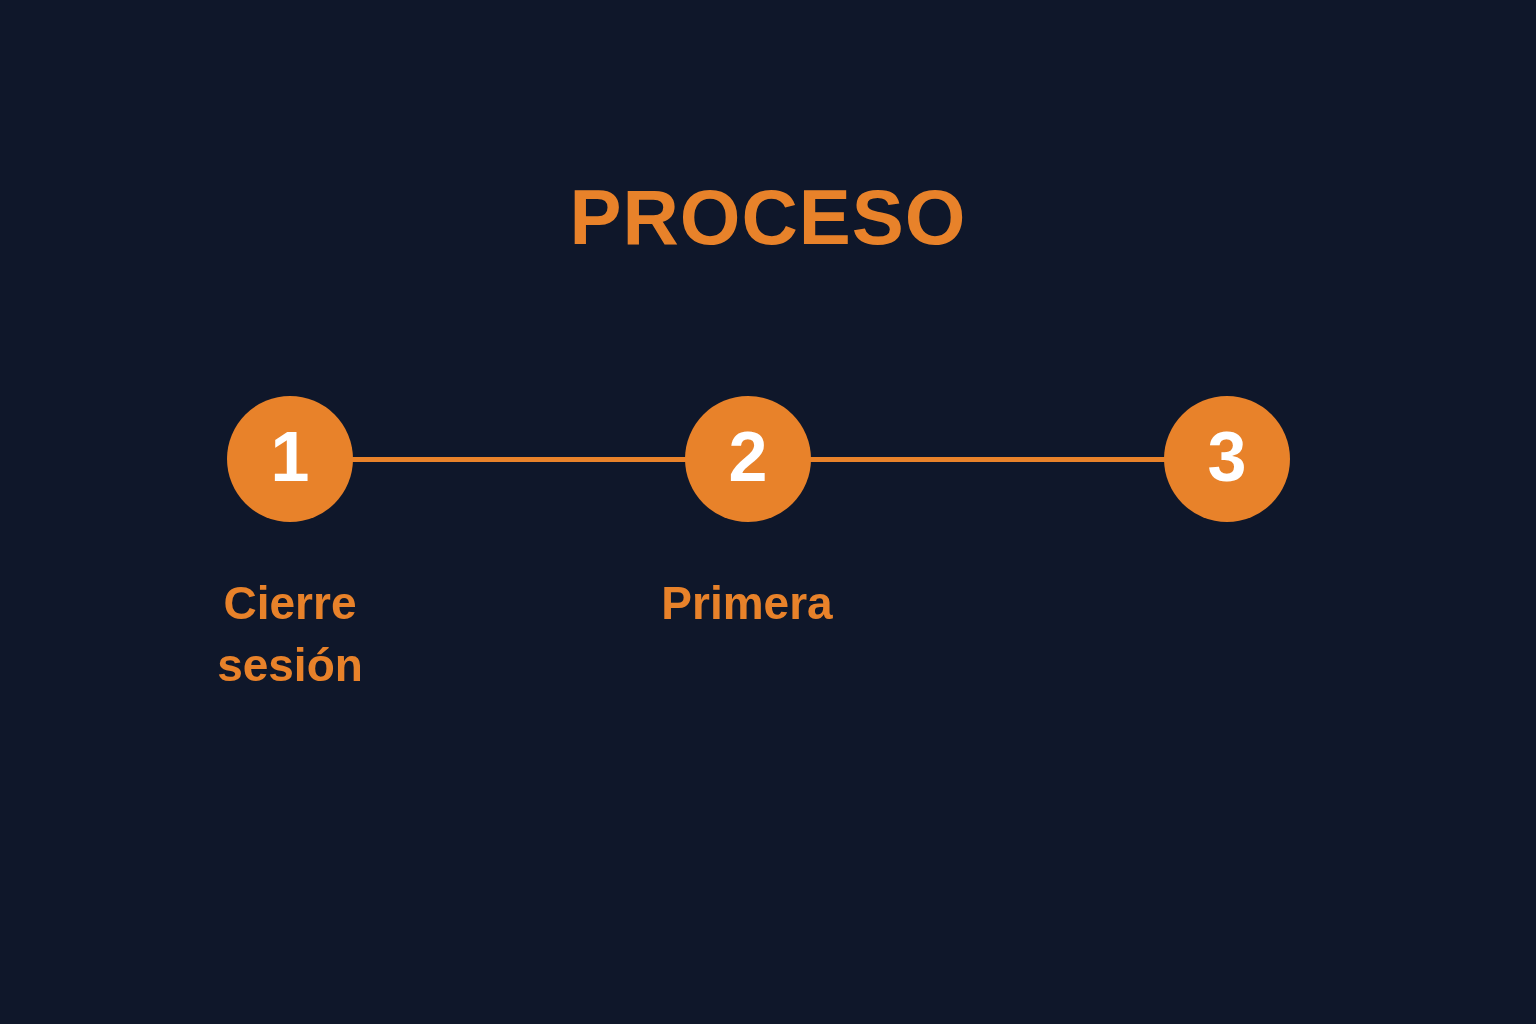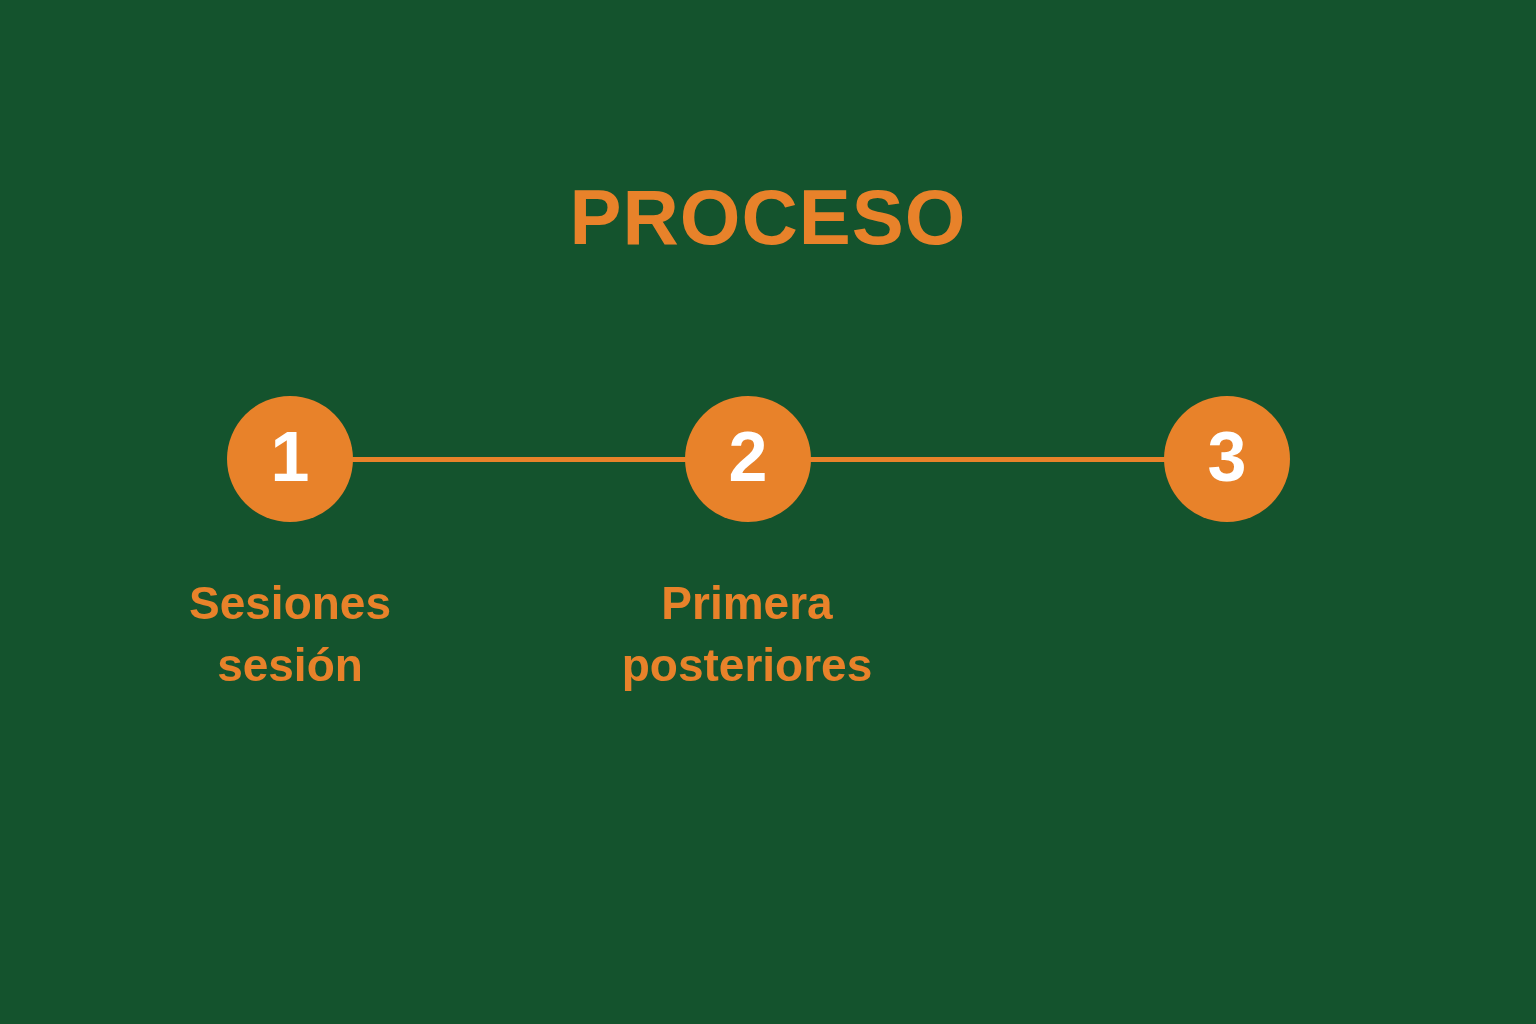--- a/index.html
+++ b/index.html
@@ -12,21 +12,21 @@
     height: 1024px;
     background: #ffffff;
     font-family: "Liberation Sans", sans-serif;
     overflow: hidden;
   }
 
   #canvas {
     position: relative;
     width: 1536px;
     height: 1024px;
-    background: #14532d;
+    background: #0f172a;
   }
 
   
   #title {
     position: absolute;
     left: 0;
     top: 178px;
     width: 1536px;
     text-align: center;
     font-size: 78px;
@@ -116,23 +116,22 @@
       <span class="digit">2</span>
     </div>
 
     <div class="step-circle" id="step-circle-3">
       <span class="digit">3</span>
     </div>
 
   </div>
 
   <div class="step-label" id="step-label-1">
-    <span class="line">Sesiones</span>
+    <span class="line">Cierre</span>
     <span class="line">sesión</span>
   </div>
 
   <div class="step-label" id="step-label-2">
     <span class="line">Primera</span>
-    <span class="line">posteriores</span>
   </div>
 
 
 </div>
 
 </body></html>

